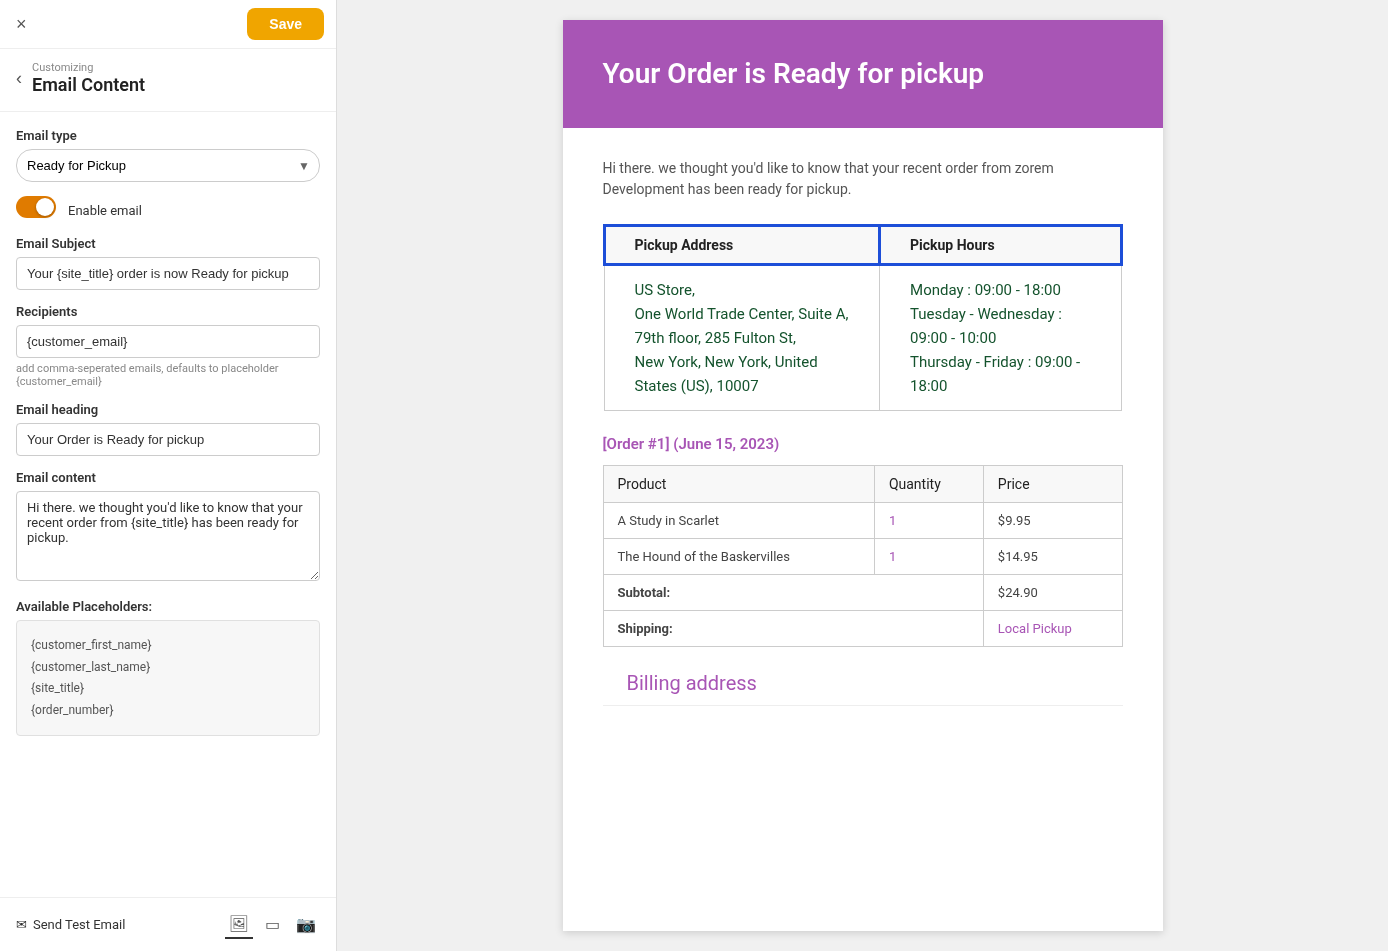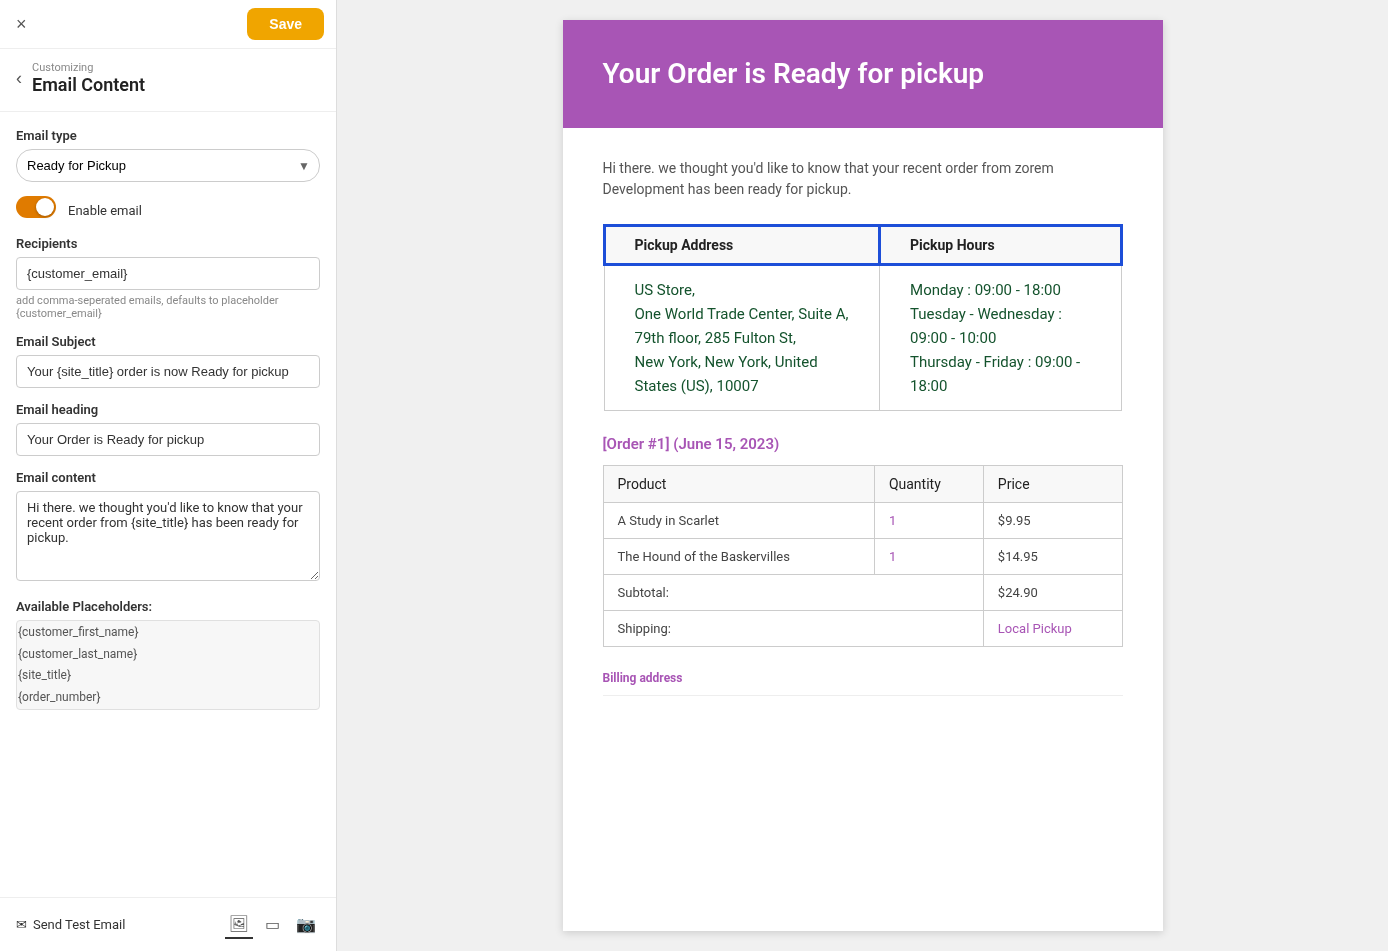--- a/index.html
+++ b/index.html
@@ -145,21 +145,21 @@
     .text-input::placeholder { color: #aaa; }
     textarea.text-input {
       resize: vertical;
       min-height: 90px;
       font-family: inherit;
     }
     .placeholders-box {
       background: #f7f7f7;
       border: 1px solid #e0e0e0;
       border-radius: 4px;
-      padding: 1px;
+      padding: 14px;
       font-size: 12px;
       color: #555;
       line-height: 1.8;
     }
     .panel-footer {
       padding: 12px 16px;
       border-top: 1px solid #eee;
       display: flex;
       align-items: center;
       justify-content: space-between;
@@ -271,27 +271,28 @@
       font-weight: 400;
       color: #222;
     }
     .order-table td {
       border: 1px solid #ccc;
       padding: 10px 14px;
       font-size: 13px;
       color: #444;
     }
     .order-table .qty-cell { color: #a855b5; }
-    .order-table .summary-label { font-weight: 400; }
+    .order-table .summary-label { font-weight: 700; }
     .order-table .price-purple { color: #a855b5; }
     .billing-title {
       color: #a855b5;
-      font-size: 12px;
-      font-weight: 700;
+      font-size: 20px;
+      font-weight: 400;
       margin-bottom: 10px;
+      margin-left: 24px;
     }
     .billing-line {
       font-size: 13px;
       color: #444;
       border-top: 1px solid #eee;
       padding-top: 6px;
     }
   </style>
 </head>
 <body>
@@ -327,28 +328,28 @@
     </div>
 
     <div class="enable-toggle-row">
       <div class="toggle">
         <div class="toggle-knob"></div>
       </div>
       <span class="toggle-label">Enable email</span>
     </div>
 
     <div class="field-group">
+      <label class="field-label">Email Subject</label>
+      <input type="text" class="text-input" value="Your {site_title} order is now Ready for pickup" style="">
+    </div>
+
+    <div class="field-group">
       <label class="field-label">Recipients</label>
       <input type="text" class="text-input" value="{customer_email}" style="">
       <div class="field-hint">add comma-seperated emails, defaults to placeholder {customer_email}</div>
-    </div>
-
-    <div class="field-group">
-      <label class="field-label">Email Subject</label>
-      <input type="text" class="text-input" value="Your {site_title} order is now Ready for pickup" style="">
     </div>
 
     <div class="field-group">
       <label class="field-label">Email heading</label>
       <input type="text" class="text-input" value="Your Order is Ready for pickup" style="">
     </div>
 
     <div class="field-group">
       <label class="field-label">Email content</label>
       <textarea class="text-input" style="">Hi there. we thought you'd like to know that your recent order from {site_title} has been ready for pickup.</textarea>

